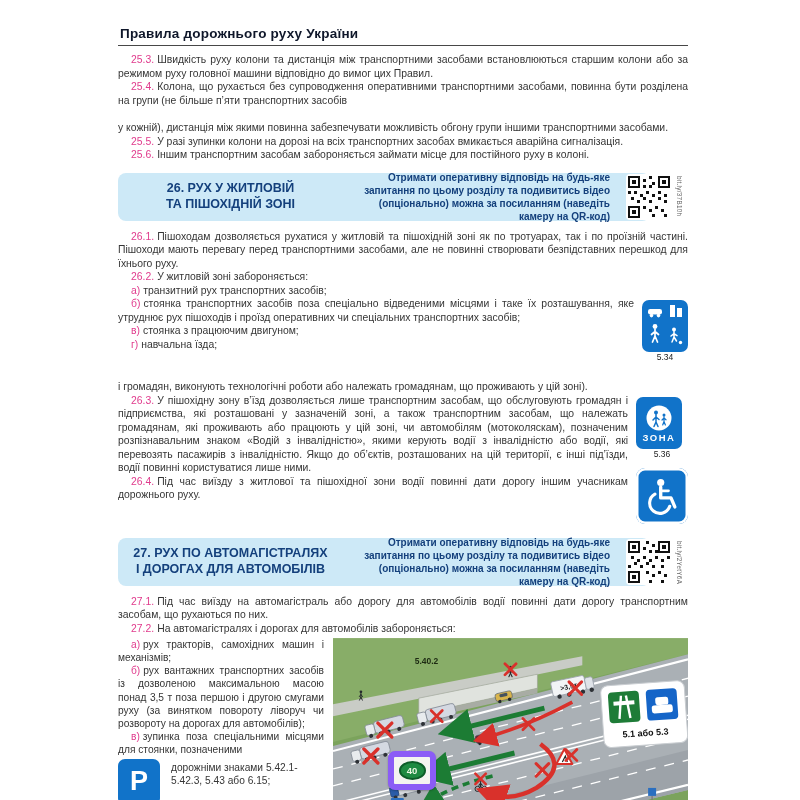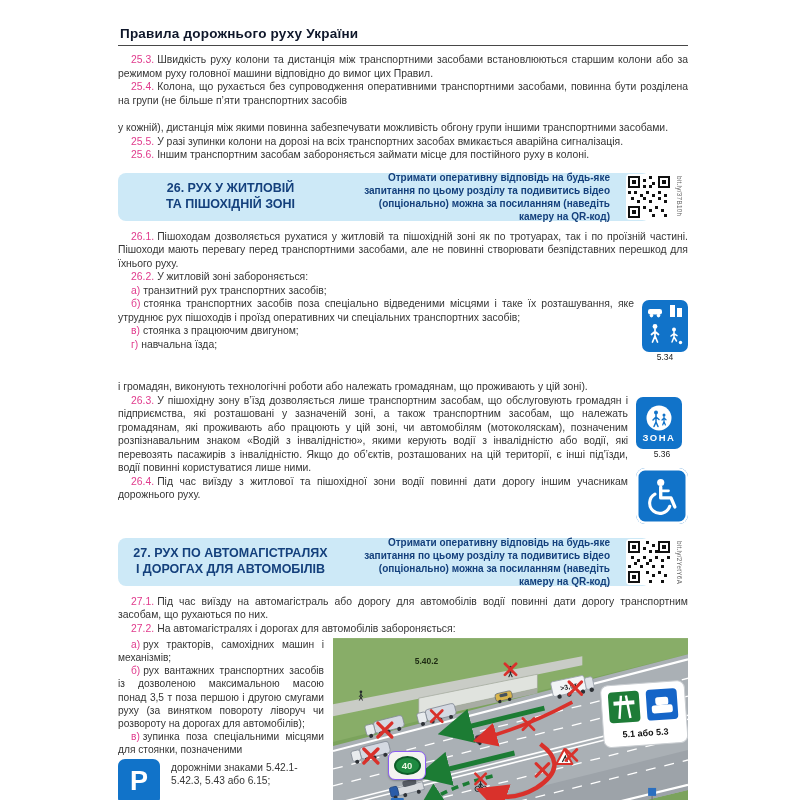--- a/index.html
+++ b/index.html
@@ -50,21 +50,21 @@
   
   .s27-row{display:flex;gap:9px;margin-top:3px;align-items:flex-start;}
   .s27-left{width:206px;font-size:10.2px;line-height:1.28;text-align:justify;}
   .v-split{display:flex;gap:7px;align-items:flex-start;margin-top:3px;}
   .v-split .cont-t{margin:2px 0 0 4px;text-align:left;}
   .signs-row{display:flex;gap:5px;align-items:flex-end;margin-top:4px;}
   .signwrap{text-align:center;}
   .illus{width:355px;height:245px;display:block;}
   
   .page-badge{position:absolute;left:388px;top:751px;width:36px;height:27px;background:#f4f4f0;
-    border:1px solid #8b5cf6;border-radius:7px;display:flex;align-items:center;justify-content:center;
+    border:6px solid #8b5cf6;border-radius:7px;display:flex;align-items:center;justify-content:center;
     box-shadow:0 1px 2px rgba(0,0,0,.25);}
   .page-badge .oval{width:27px;height:19px;background:#1e8a41;border:2px solid #0d5c28;border-radius:50%;
     display:flex;align-items:center;justify-content:center;color:#eaf6e2;font-size:9.5px;font-weight:bold;box-sizing:border-box;}
 </style>
 </head>
 <body>
 
 <div class="page">
 
   <div class="hdr">

